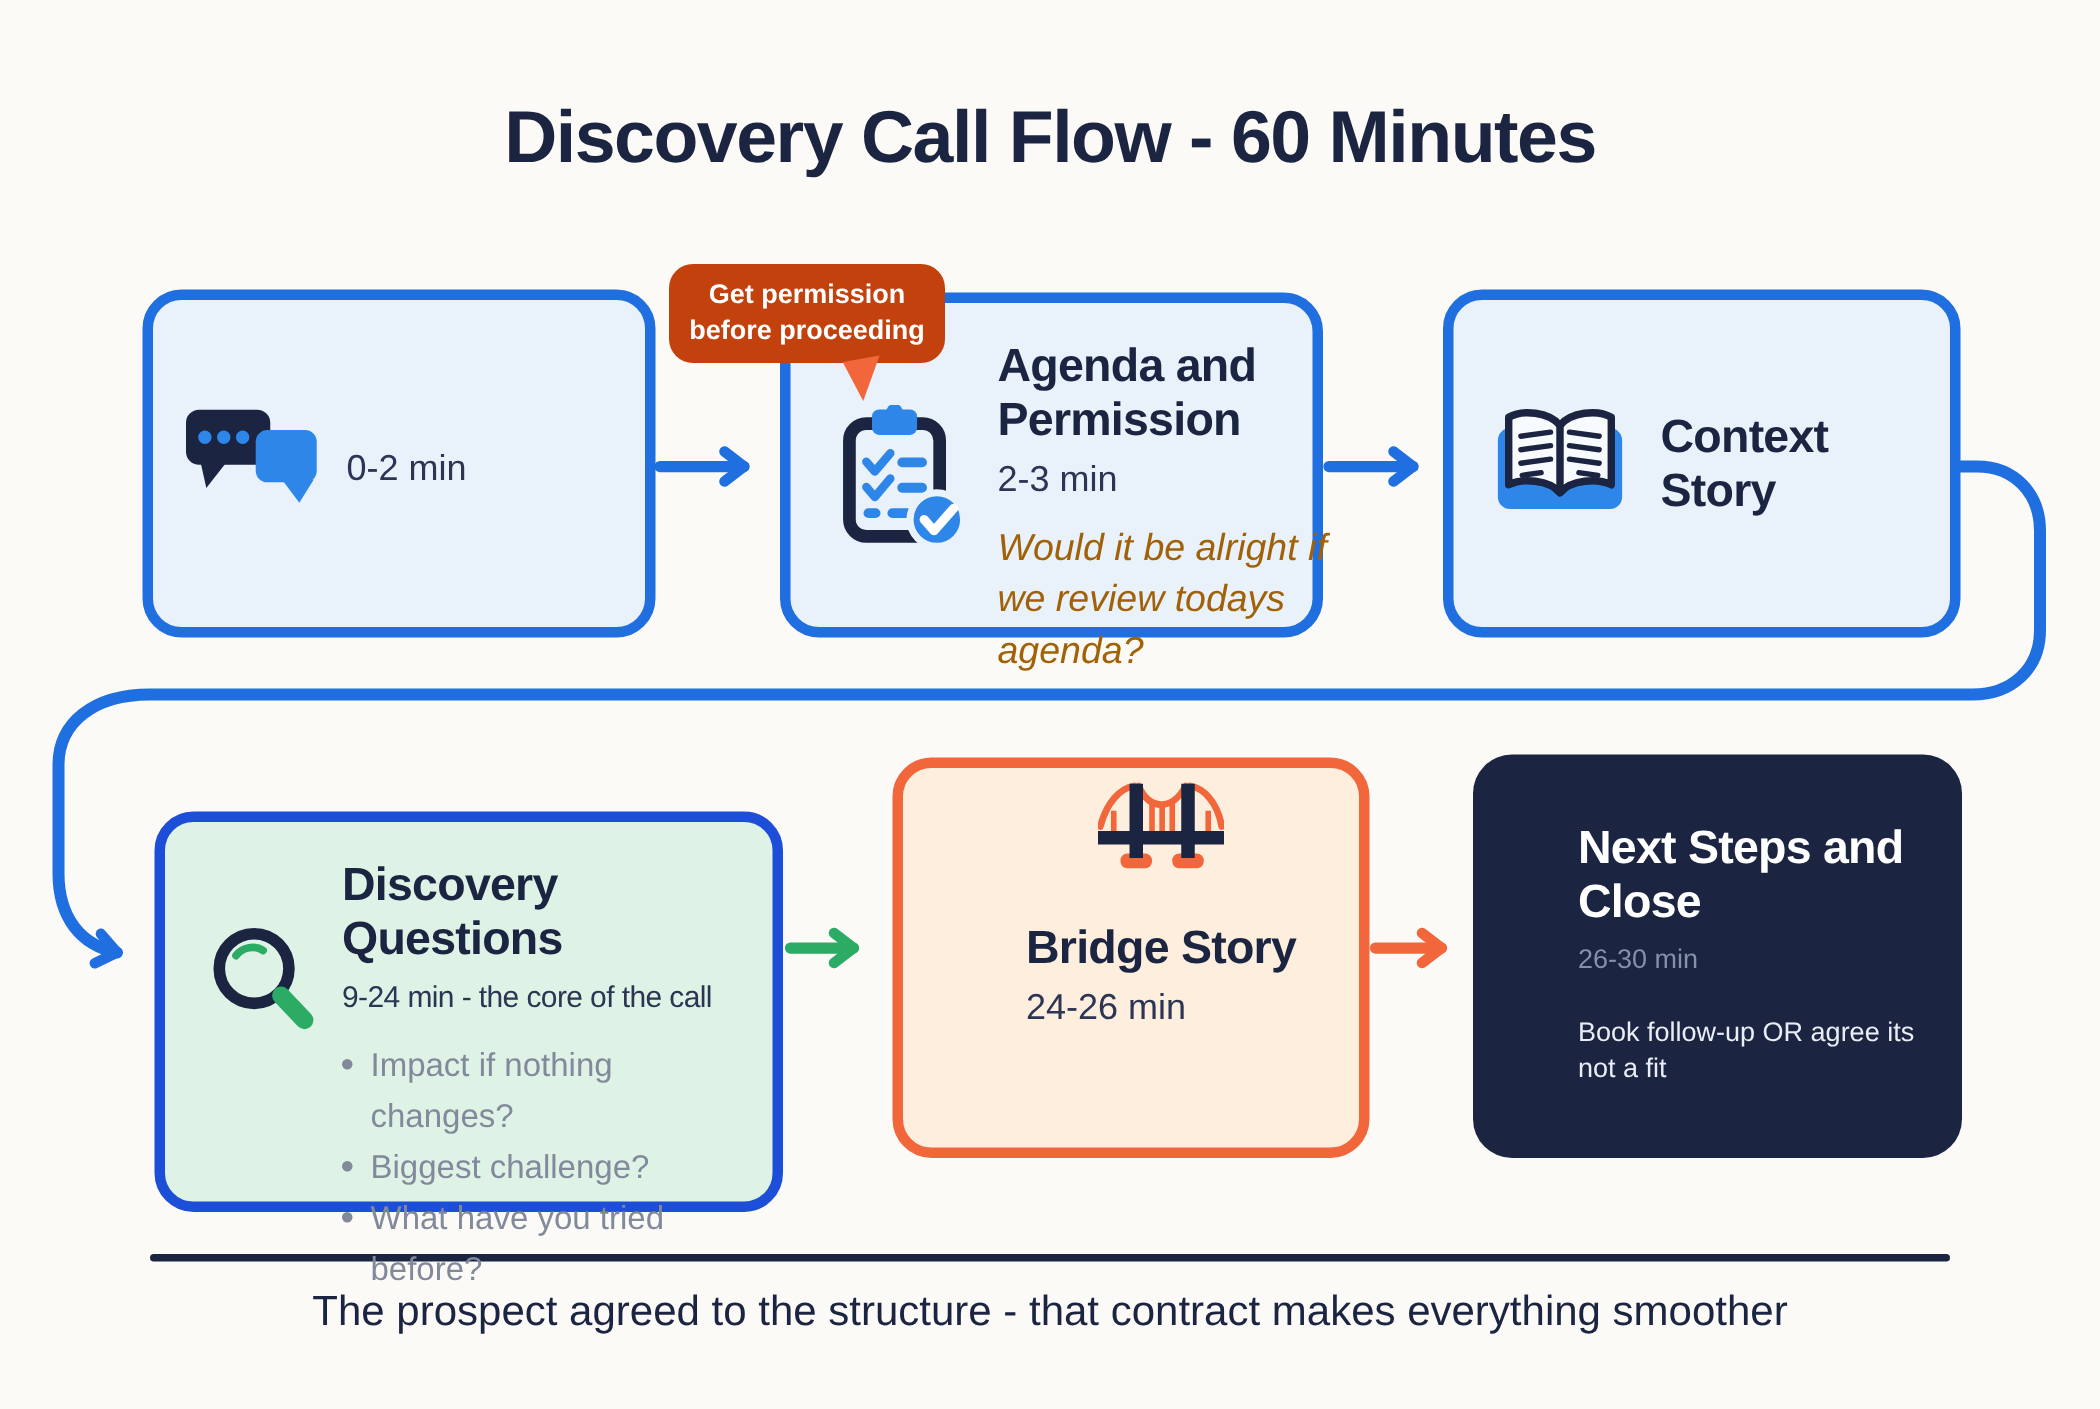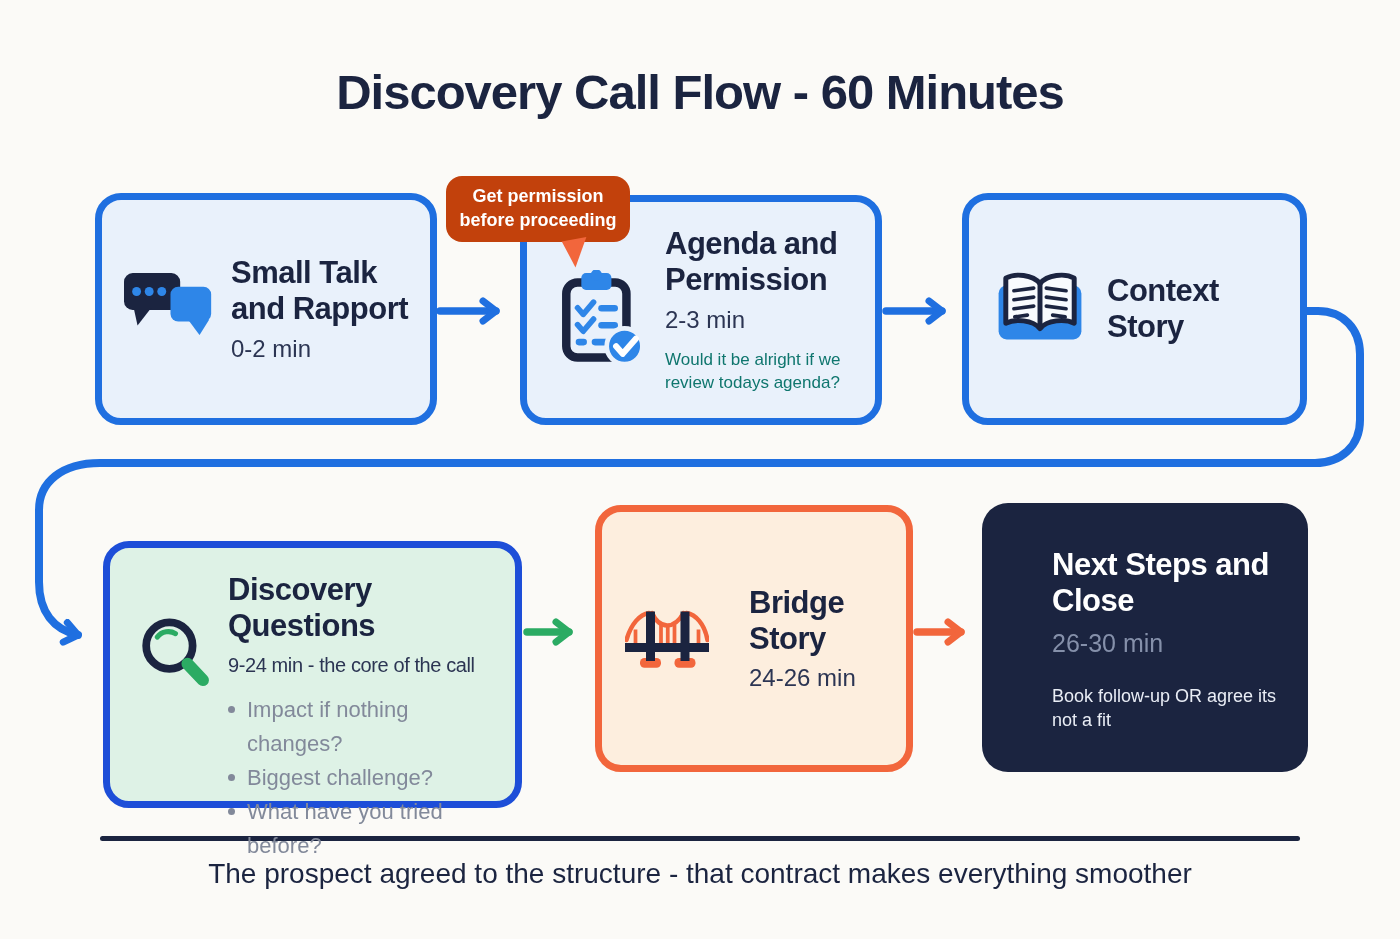--- a/index.html
+++ b/index.html
@@ -19,32 +19,32 @@
   .box.green{background:#def2e6;border:7px solid #1d4ed8;margin-top:36px;}
   .box.orangeb{background:#fdeede;border:7px solid #f2663c;}
   .box.navy{background:#1b2440;}
   .row-center{display:flex;align-items:center;height:100%;box-sizing:border-box;}
   .step-title{font-weight:700;font-size:31px;line-height:1.16;color:#1b2440;letter-spacing:-0.5px;}
   .step-time{font-size:24px;color:#2c3553;margin-top:8px;}
   .icon{display:inline-block;flex:0 0 auto;}
   
   .grid2{display:grid;grid-template-columns:92px 1fr;column-gap:18px;padding:24px 8px 0 28px;box-sizing:border-box;}
   .grid2 .icon{margin-top:44px;}
-  .step-quote{color:#0f766e;font-size:17px;line-height:1.38;margin-top:14px;width:228px;}
+  .step-quote{font-style:italic;color:#a16207;font-size:25px;line-height:1.38;margin-top:14px;width:228px;}
   
   .grid4{display:grid;grid-template-columns:73px 1fr;column-gap:20px;padding:24px 6px 0 25px;box-sizing:border-box;}
   .grid4 .icon{margin-top:38px;}
   .core-sub{font-size:20px;color:#2c3553;margin-top:10px;white-space:nowrap;letter-spacing:-0.4px;}
   .bullets{margin-top:16px;}
   .bullet-row{display:flex;align-items:baseline;gap:12px;color:#82899a;font-size:22px;line-height:1.55;}
   .bullet-dot{width:7px;height:7px;border-radius:50%;background:#82899a;flex:0 0 auto;position:relative;top:-4px;}
   
   .navy-inner{padding:44px 17px 0 70px;box-sizing:border-box;}
   .navy .step-title{color:#ffffff;}
-  .navy .step-time{color:#8590aa;font-size:25px;margin-top:10px;}
+  .navy .step-time{color:#8590aa;font-size:18px;margin-top:10px;}
   .navy-note{color:#e9edf5;font-size:18px;line-height:1.35;margin-top:26px;}
   
   .callout{
     position:absolute;left:446px;top:176px;width:184px;z-index:5;
     background:#c2410c;color:#ffffff;font-weight:700;font-size:18px;line-height:1.32;
     text-align:center;border-radius:16px;padding:9px 6px;box-sizing:border-box;
   }
   .callout-tail{
     position:absolute;left:118px;top:100%;margin-top:-3px;width:0;height:0;
     border-left:9px solid transparent;border-right:16px solid transparent;
@@ -84,21 +84,20 @@
         <rect x="0" y="0" width="58" height="38" rx="9" fill="#1b2440"></rect>
         <polygon points="10,36 28,36 14,54" fill="#1b2440"></polygon>
         <rect x="48" y="14" width="42" height="36" rx="8" fill="#2e86e8"></rect>
         <polygon points="66,48 88,48 78,64" fill="#2e86e8"></polygon>
         <circle cx="13" cy="19" r="4.6" fill="#2e86e8"></circle>
         <circle cx="26" cy="19" r="4.6" fill="#2e86e8"></circle>
         <circle cx="39" cy="19" r="4.6" fill="#2e86e8"></circle>
       </svg>
     </span>
     <div>
-      <div class="step-title">Small Talk and Rapport</div>
       <div class="step-time">0-2 min</div>
     </div>
   </div>
 </div>
 
 <div class="box blue" style="left:520px;top:195px;width:362px;height:230px;">
   <div class="grid2">
     <span class="icon">
       <svg width="94" height="100" viewBox="0 0 100 104">
         <rect x="12" y="12" width="64" height="80" rx="12" fill="none" stroke="#1b2440" stroke-width="9"></rect>
@@ -168,21 +167,21 @@
         <div class="bullet-row">
             <span class="bullet-dot"></span>
             <span>What have you tried before?</span>
           </div>
       </div>
     </div>
   </div>
 </div>
 
 <div class="box orangeb" style="left:595px;top:505px;width:318px;height:267px;">
-  <div class="row-center" style="padding-left:23px;gap:40px;">
+  <div class="row-center" style="padding-left:40px;gap:25px;flex-direction:column;">
     <span class="icon">
       <svg width="84" height="72" viewBox="0 0 112 92">
         <path d="M2 50 C8 28 20 16 32 14" fill="none" stroke="#f2663c" stroke-width="6" stroke-linecap="round"></path>
         <path d="M36 14 C46 36 66 36 78 14" fill="none" stroke="#f2663c" stroke-width="6" stroke-linecap="round"></path>
         <path d="M82 14 C94 16 106 28 110 50" fill="none" stroke="#f2663c" stroke-width="6" stroke-linecap="round"></path>
         <line x1="14" y1="36" x2="14" y2="54" stroke="#f2663c" stroke-width="5"></line>
         <line x1="48" y1="29" x2="48" y2="54" stroke="#f2663c" stroke-width="5"></line>
         <line x1="57" y1="31" x2="57" y2="54" stroke="#f2663c" stroke-width="5"></line>
         <line x1="66" y1="29" x2="66" y2="54" stroke="#f2663c" stroke-width="5"></line>
         <line x1="98" y1="36" x2="98" y2="54" stroke="#f2663c" stroke-width="5"></line>

